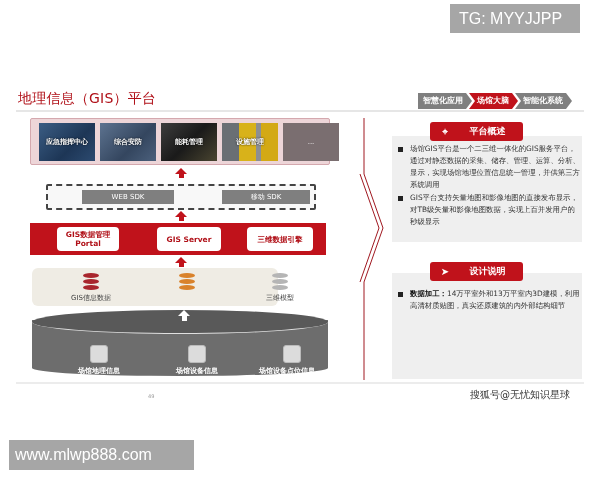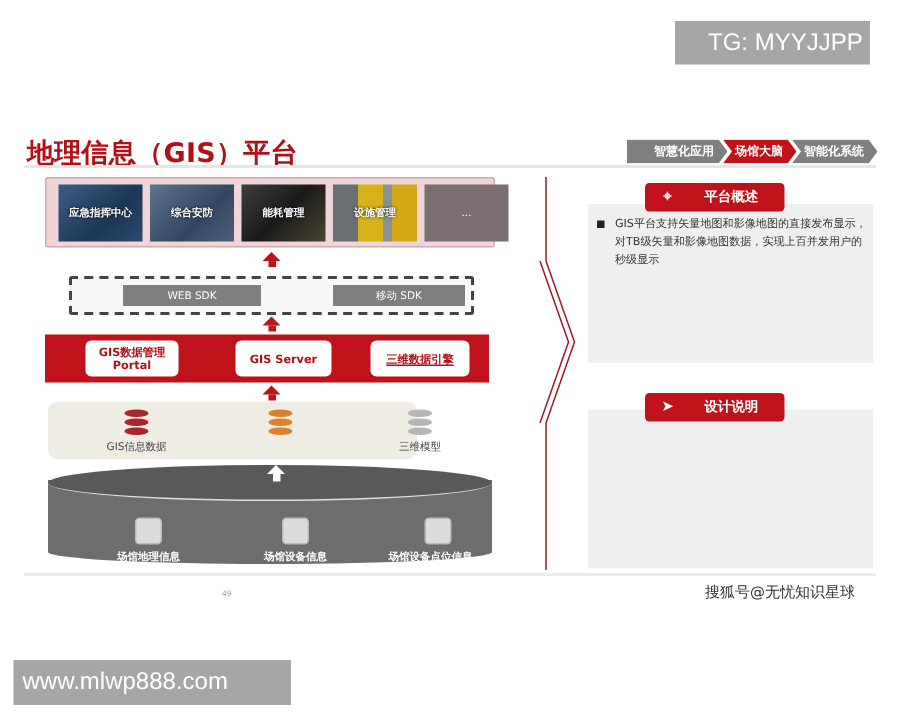--- a/index.html
+++ b/index.html
@@ -1,27 +1,27 @@
 <!DOCTYPE html>
 <html><head>
 <meta charset="utf-8">
 <style>
   * { box-sizing: border-box; margin: 0; padding: 0; }
   html, body { width: 600px; height: 480px; background: #ffffff; overflow: hidden; }
   body { position: relative; font-family: "DejaVu Sans", "Liberation Sans", sans-serif; color: #333; }
 
-  .wm-top { position: absolute; left: 450px; top: 14px; width: 130px; height: 29px; background: #a6a6a6; color: #fff; font-family: "Liberation Sans", sans-serif; font-size: 16px; line-height: 29px; padding-left: 22px; }
+  .wm-top { position: absolute; left: 450px; top: 4px; width: 130px; height: 29px; background: #a6a6a6; color: #fff; font-family: "Liberation Sans", sans-serif; font-size: 16px; line-height: 29px; padding-left: 9px; }
   .wm-bottom { position: absolute; left: 9px; top: 440px; width: 185px; height: 30px; background: #a6a6a6; color: #fff; font-family: "Liberation Sans", sans-serif; font-size: 16px; line-height: 30px; padding-left: 6px; }
 
-  .page-title { position: absolute; left: 18px; top: 90px; font-size: 18px; font-weight: bold; color: #b01018; letter-spacing: 0.2px; text-align: center; }
+  .page-title { position: absolute; left: 18px; top: 90px; font-size: 14px; font-weight: normal; color: #b01018; letter-spacing: 0.2px; text-align: center; }
   .title-rule { position: absolute; left: 16px; top: 110px; width: 568px; height: 2px; background: #e6e6e6; }
 
   .breadcrumb { position: absolute; left: 418px; top: 93px; display: flex; height: 16px; }
   .crumb { position: relative; height: 16px; font-size: 8px; line-height: 16px; color: #fff; font-weight: bold; padding: 0 9px 0 8px; clip-path: polygon(0 0, calc(100% - 6px) 0, 100% 50%, calc(100% - 6px) 100%, 0 100%, 6px 50%); margin-right: -3px; }
-  .crumb.first { clip-path: polygon(0 0, calc(100% - 6px) 0, 100% 50%, calc(100% - 6px) 100%, 0 100%); padding-left: 18px; }
+  .crumb.first { clip-path: polygon(0 0, calc(100% - 6px) 0, 100% 50%, calc(100% - 6px) 100%, 0 100%); padding-left: 5px; }
   .crumb.grey { background: #7f7f7f; }
   .crumb.red { background: #c0121b; }
 
   
   .apps-panel { position: absolute; left: 30px; top: 118px; width: 300px; height: 47px; background: #edd5d8; border: 1px solid #d4a8ae; border-radius: 2px; }
   .app-tile { position: absolute; top: 4px; width: 56px; height: 38px; color: #fff; font-size: 7px; font-weight: bold; display: flex; align-items: center; justify-content: center; text-shadow: 0 0 2px #000; }
   .t1 { left: 8px; background: linear-gradient(135deg, #3b5d84, #1d3656 60%, #2c4a70); }
   .t2 { left: 69px; background: linear-gradient(135deg, #5d7390, #34465f 60%, #4b607c); }
   .t3 { left: 130px; background: linear-gradient(135deg, #3d3d3d, #1a1a1a 50%, #4a4530); }
   .t4 { left: 191px; background: linear-gradient(90deg, #6a6f74 0 30%, #d8b21a 30% 60%, #8c8f93 60% 70%, #d3a915 70% 100%); }
@@ -33,21 +33,21 @@
 
   .sdk-panel { position: absolute; left: 46px; top: 184px; width: 270px; height: 26px; border: 2px dashed #444; border-radius: 2px; background: #f8f8f8; }
   .sdk-box { position: absolute; top: 4px; height: 14px; background: #7f7f7f; color: #fff; font-size: 7px; line-height: 14px; text-align: center; }
   .sdk-web { left: 34px; width: 92px; }
   .sdk-mobile { left: 174px; width: 88px; }
 
   .server-band { position: absolute; left: 30px; top: 223px; width: 296px; height: 32px; background: #c0121b; }
   .server-box { position: absolute; top: 4px; height: 24px; background: #fff; border-radius: 4px; color: #b01018; font-size: 7.5px; font-weight: bold; display: flex; align-items: center; justify-content: center; text-align: center; line-height: 9px; }
   .sb1 { left: 27px; width: 62px; }
   .sb2 { left: 127px; width: 64px; }
-  .sb3 { left: 217px; width: 66px; text-decoration: underline; }
+  .sb3 { left: 217px; width: 66px; }
 
   .data-panel { position: absolute; left: 32px; top: 268px; width: 246px; height: 38px; background: #efece4; border-radius: 6px; }
   .db { position: absolute; top: 5px; width: 16px; height: 18px; }
   .db span { position: absolute; left: 0; width: 16px; height: 5px; border-radius: 50%; }
   .db-label { position: absolute; top: 25px; font-size: 7px; color: #444; width: 80px; text-align: center; }
 
   .cyl { position: absolute; left: 32px; top: 310px; width: 296px; height: 72px; padding-left: 12px; }
   .cyl-body { position: absolute; left: 0; top: 10px; width: 296px; height: 56px; background: #6d6d6d; border-radius: 0 0 148px 148px / 0 0 8px 8px; }
   .cyl-top { position: absolute; left: 0; top: 0; width: 296px; height: 24px; background: #595959; border-radius: 50%; border-bottom: 1px solid #e0e0e0; }
   .small-db { position: absolute; top: 35px; width: 18px; height: 18px; background: #dcdcdc; border-radius: 3px; border: 1px solid #bbb; }
@@ -172,29 +172,37 @@
 </svg>
 
 <div class="r-panel rp1"></div>
 <div class="r-header rh1">
   <span class="ic">⌖</span>
   <span class="lbl">平台概述</span>
 </div>
 <div class="bullets b1">
   <div class="bullet">
     <span class="sq"></span>
+    <span>场馆GIS平台是一个二三维一体化的GIS服务平台，通过对静态数据的采集、储存、管理、运算、分析、显示，实现场馆地理位置信息统一管理，并供第三方系统调用</span>
+  </div>
+  <div class="bullet">
+    <span class="sq"></span>
     <span>GIS平台支持矢量地图和影像地图的直接发布显示，对TB级矢量和影像地图数据，实现上百并发用户的秒级显示</span>
   </div>
 </div>
 
 <div class="r-panel rp2"></div>
 <div class="r-header rh2">
   <span class="ic">➤</span>
   <span class="lbl">设计说明</span>
 </div>
 <div class="bullets b2">
+  <div class="bullet">
+    <span class="sq"></span>
+    <span><b>数据加工：</b><span>14万平室外和13万平室内3D建模，利用高清材质贴图，真实还原建筑的内外部结构细节</span></span>
+  </div>
 </div>
 
 <div class="bottom-rule"></div>
 <div class="page-num">49</div>
 <div class="sohu">搜狐号@无忧知识星球</div>
 
 <div class="wm-bottom">www.mlwp888.com</div>
 
 </body></html>

